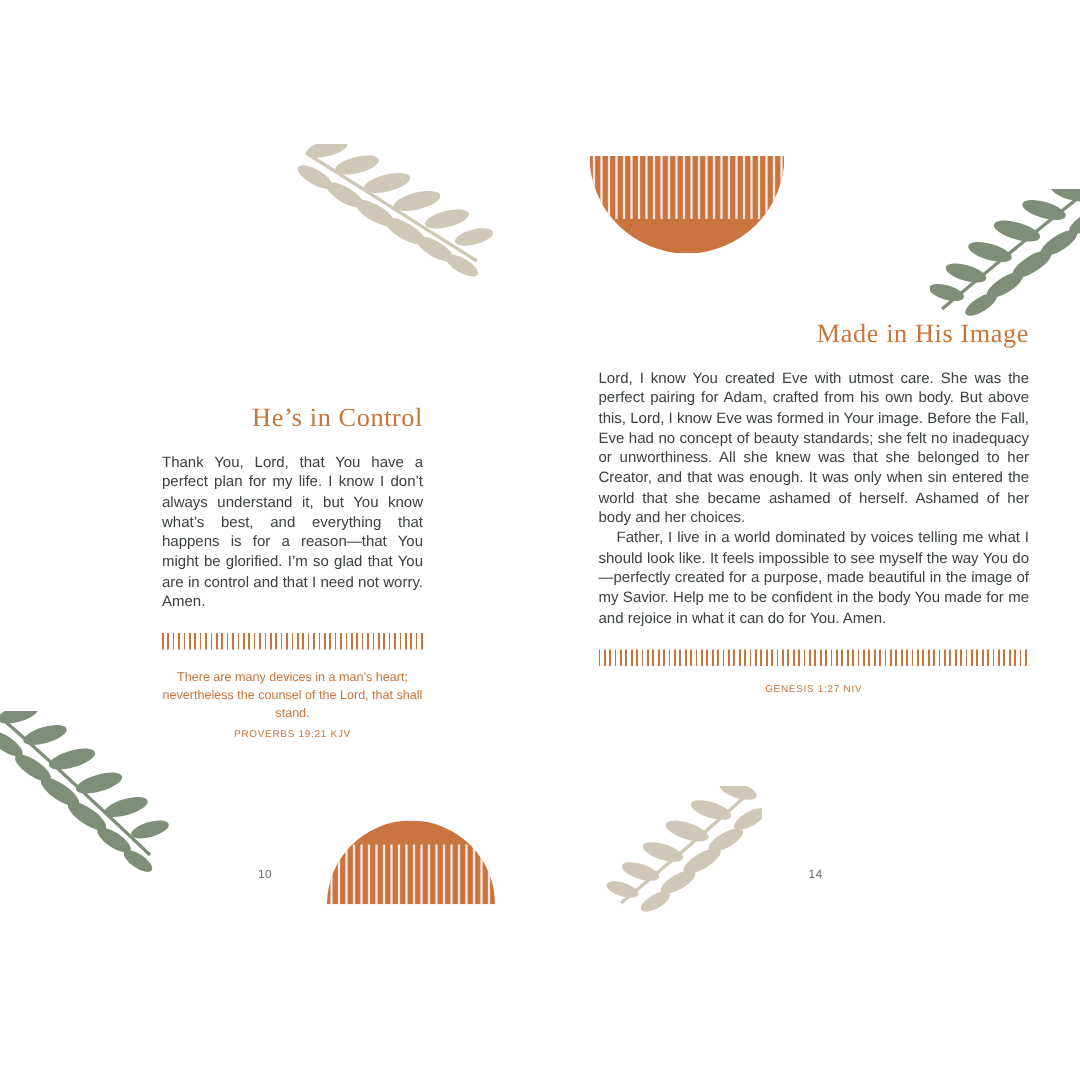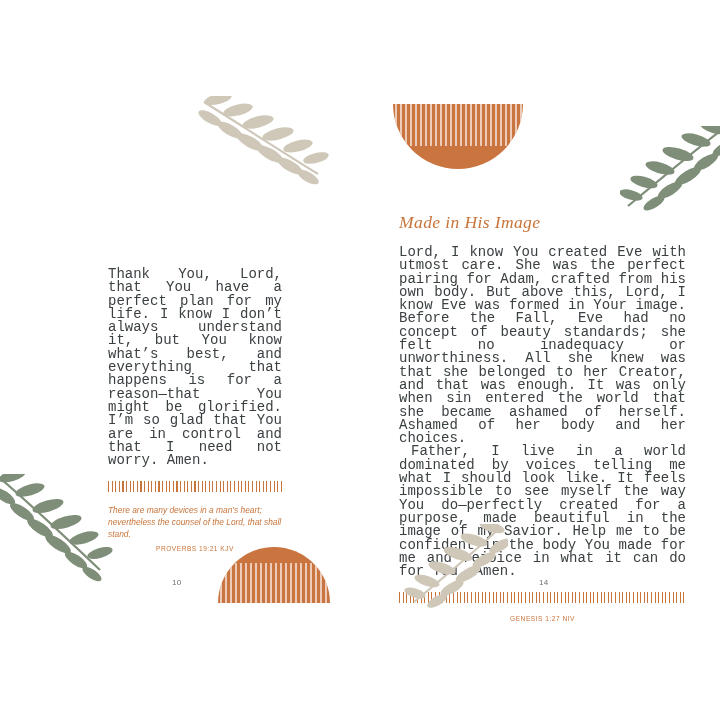--- a/index.html
+++ b/index.html
@@ -28,52 +28,49 @@
   
   .page-col {
     position: absolute;
     box-sizing: border-box;
   }
   .chapter-title {
     color: #c8743a;
     font-family: "Liberation Serif", serif;
     font-size: 17.5px;
     letter-spacing: 0.4px;
-    text-align: left;
+    text-align: right;
     margin: 0 0 13px 0;
     font-weight: 400;
-    font-style: italic;
   }
   .body-text {
     color: #3b4042;
-    font-size: 14px;
+    font-size: 10px;
     line-height: 13.3px;
     text-align: justify;
     margin: 0;
-    font-family: Liberation Mono, monospace;
   }
   .body-text + .body-text { text-indent: 12px; }
 
   
   .rule {
     height: 11px;
     margin: 14px 0 12px 0;
     background-image: repeating-linear-gradient(
       to right,
       #c8743a 0px, #c8743a 1.1px,
       rgba(0,0,0,0) 1.1px, rgba(0,0,0,0) 3.6px);
     background-repeat: repeat-x;
   }
 
   .verse {
     color: #c8743a;
-    font-style: italic;
     font-size: 8.4px;
     line-height: 12px;
-    text-align: left;
+    text-align: center;
     margin: 0;
   }
   .verse-ref {
     color: #c8743a;
     font-size: 6.6px;
     letter-spacing: 0.5px;
     text-align: center;
     margin: 5px 0 0 0;
     font-variant: small-caps;
     text-transform: uppercase;
@@ -173,20 +170,21 @@
           <ellipse cx="86" cy="36" rx="14" ry="5.2" transform="rotate(-32 86 36)"></ellipse>
           <ellipse cx="68" cy="50" rx="15" ry="5.4" transform="rotate(-32 68 50)"></ellipse>
           <ellipse cx="50" cy="64" rx="14" ry="5.2" transform="rotate(-32 50 64)"></ellipse>
           <ellipse cx="34" cy="77" rx="12" ry="4.8" transform="rotate(-32 34 77)"></ellipse>
         </g>
       </g>
     </svg>
   </div>
 
   <div class="page-col" style="left:108px; top:268px; width:174px;">
+    <h2 class="chapter-title">He’s in Control</h2>
     <p class="body-text">Thank You, Lord, that You have a perfect plan for my life. I know I don’t always understand it, but You know what’s best, and everything that happens is for a reason—that You might be glorified. I’m so glad that You are in control and that I need not worry. Amen.</p>
     <div class="rule"></div>
     <p class="verse">There are many devices in a man’s heart; nevertheless the counsel of the Lord, that shall stand.</p>
     <p class="verse-ref">Proverbs 19:21 KJV</p>
   </div>
 
   <div class="page-col" style="left:399px; top:212px; width:287px;">
     <h2 class="chapter-title">Made in His Image</h2>
     <p class="body-text">Lord, I know You created Eve with utmost care. She was the perfect pairing for Adam, crafted from his own body. But above this, Lord, I know Eve was formed in Your image. Before the Fall, Eve had no concept of beauty standards; she felt no inadequacy or unworthiness. All she knew was that she belonged to her Creator, and that was enough. It was only when sin entered the world that she became ashamed of herself. Ashamed of her body and her choices.</p>
     <p class="body-text">Father, I live in a world dominated by voices telling me what I should look like. It feels impossible to see myself the way You do—perfectly created for a purpose, made beautiful in the image of my Savior. Help me to be confident in the body You made for me and rejoice in what it can do for You. Amen.</p>

